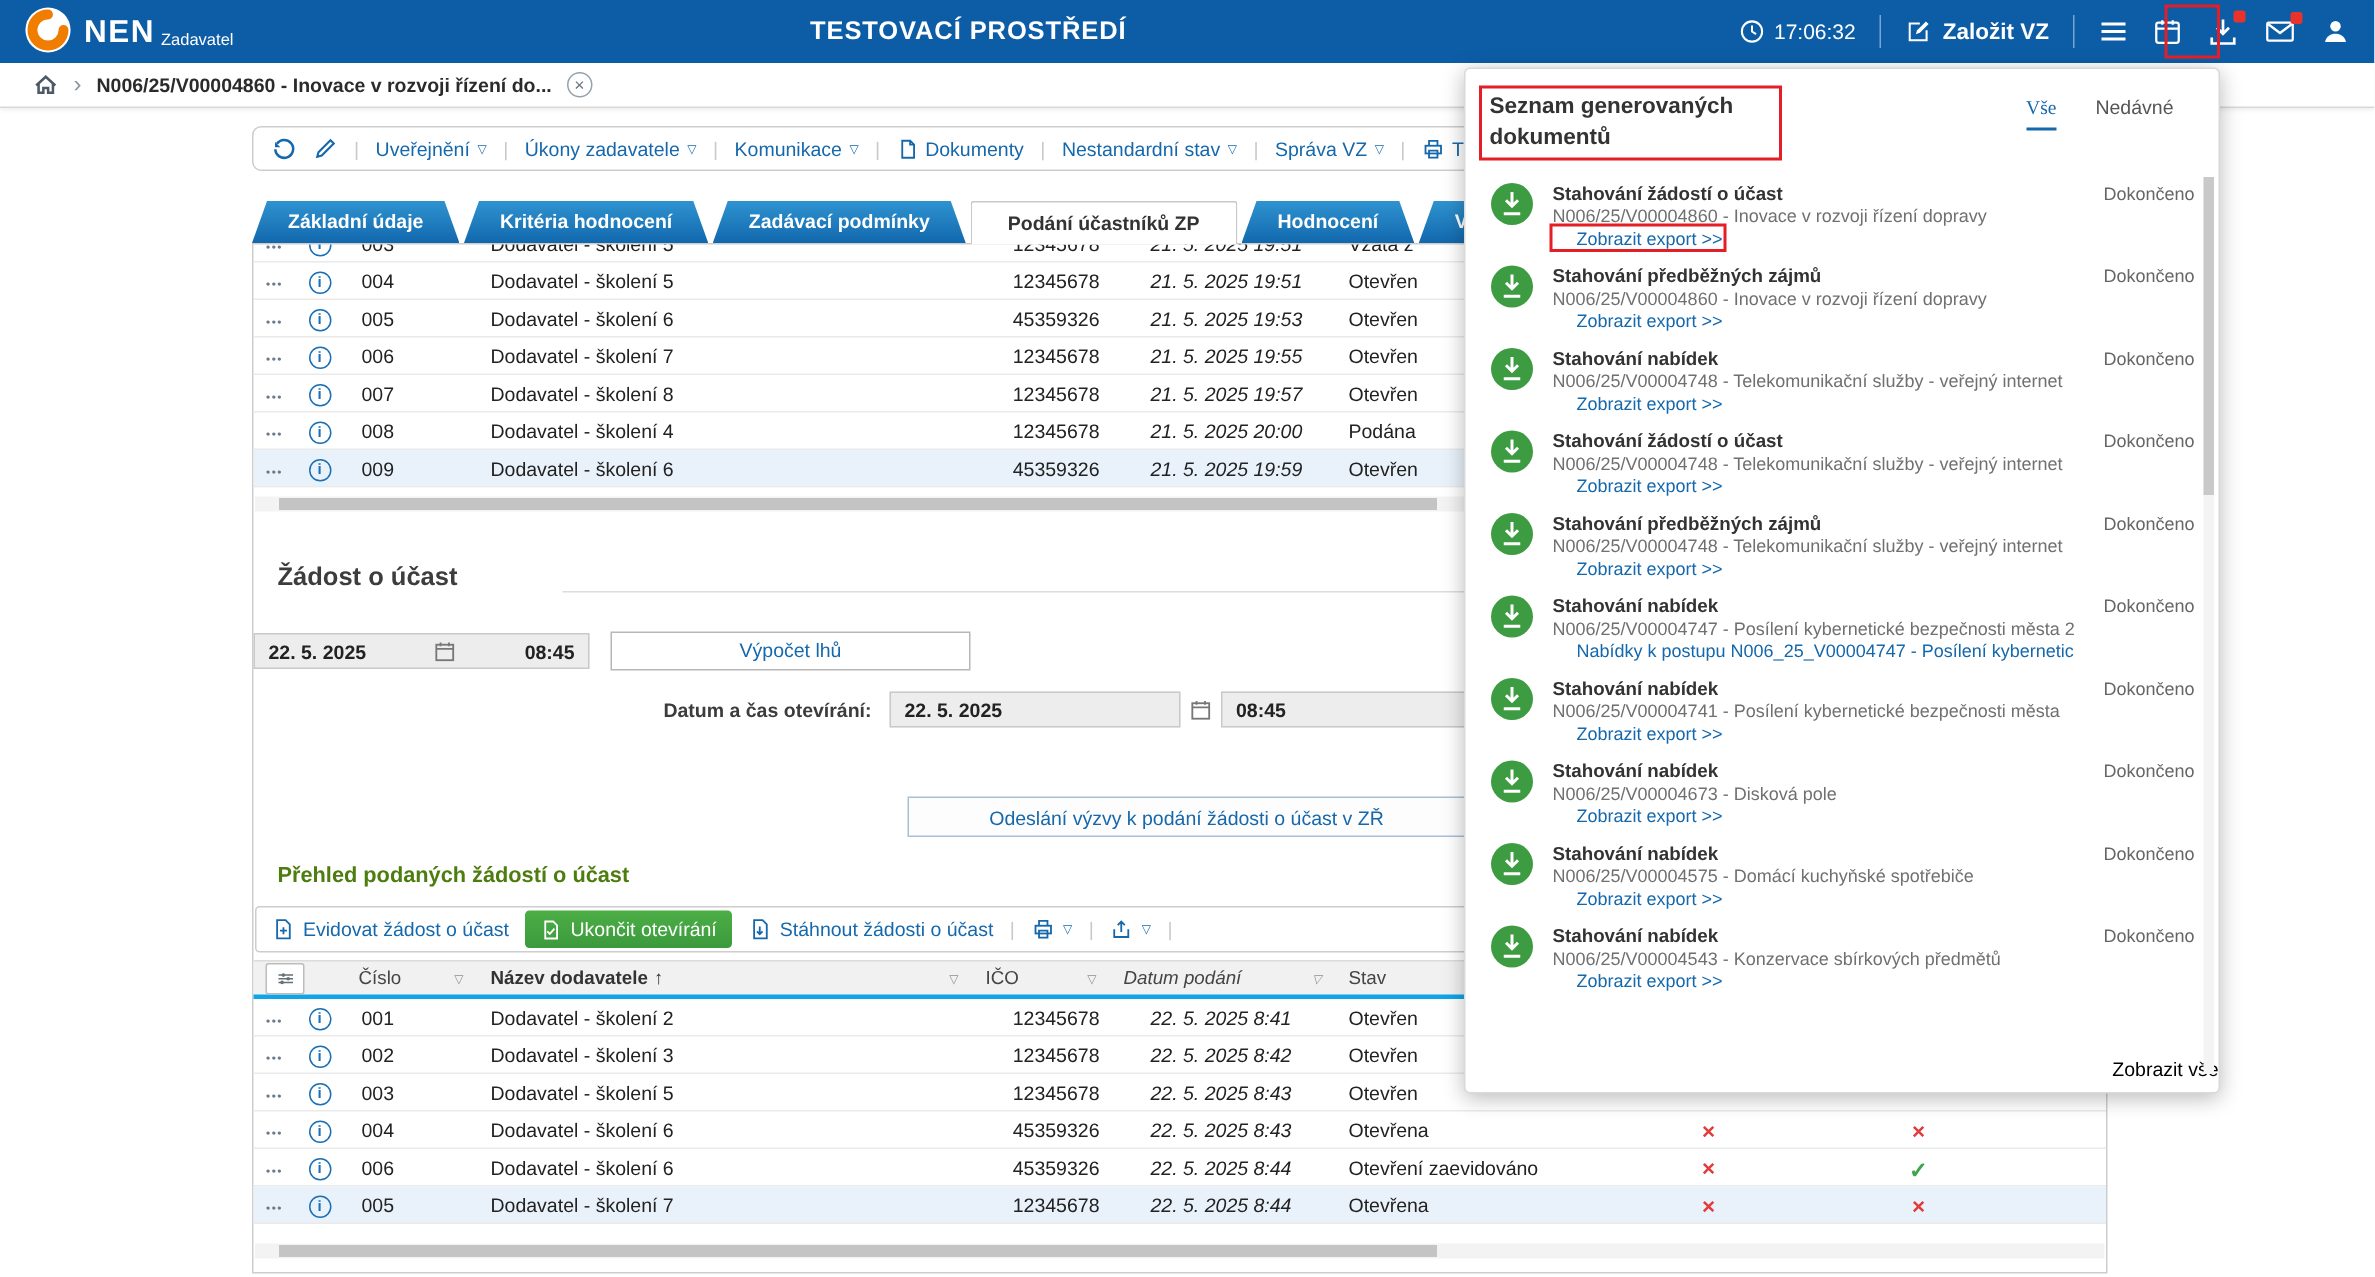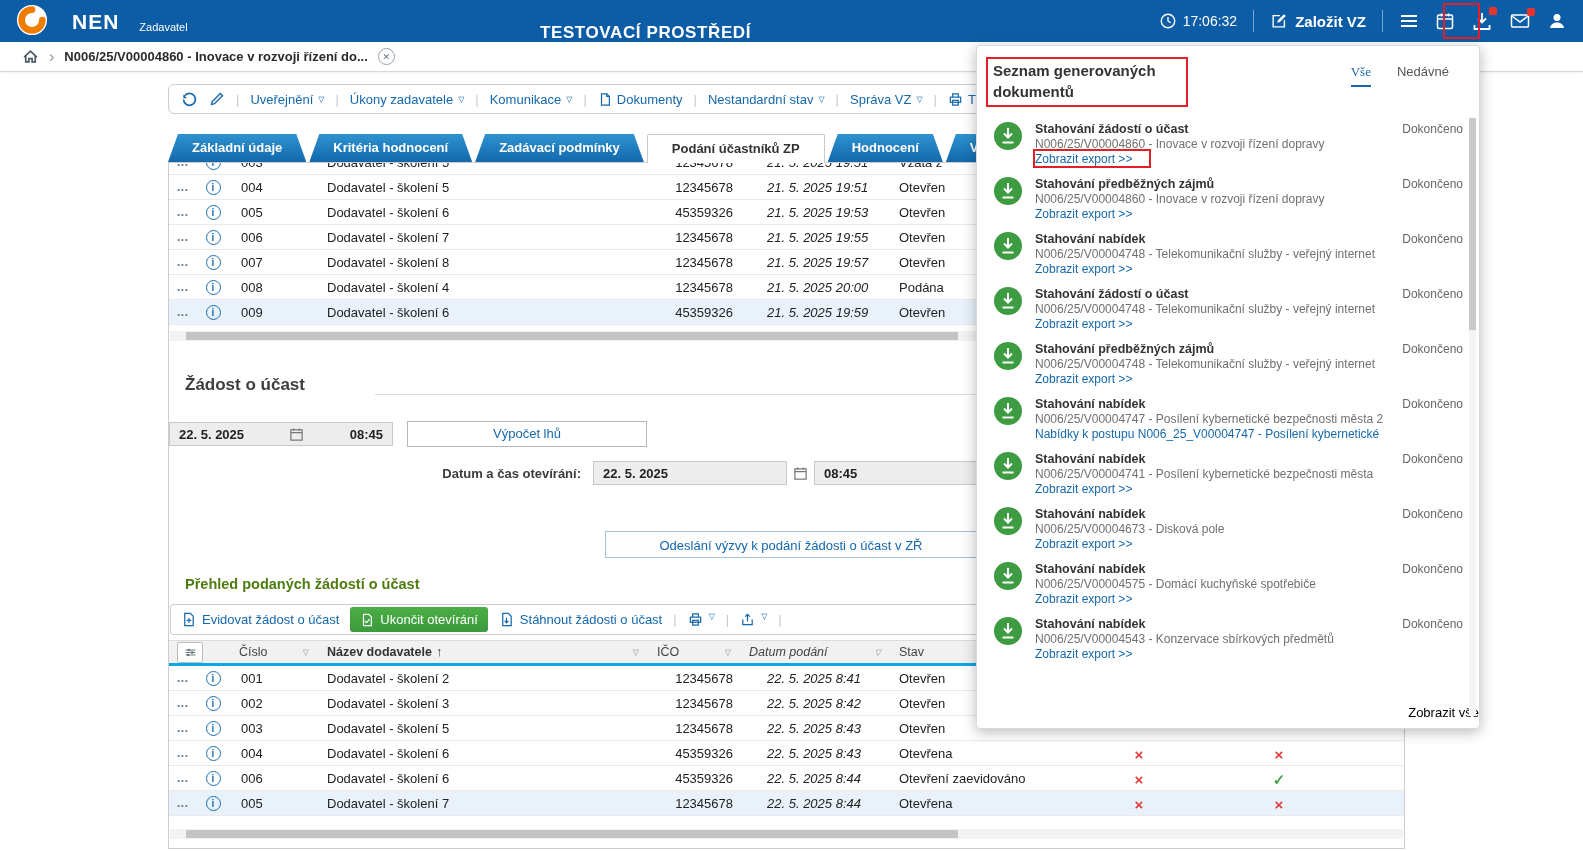--- a/index.html
+++ b/index.html
@@ -5,25 +5,25 @@
   * { box-sizing: border-box; }
   html,body { margin:0; padding:0; }
   body {
     width:1583px; height:851px; position:relative; overflow:hidden;
     background:#fff; font-family:"Liberation Sans", sans-serif; color:#222;
   }
   svg { display:block; }
 
   
   .hdr { height:42px; background:#0d5da6; display:flex; align-items:center; position:relative; z-index:10; color:#fff; }
-  .hdr-left { display:flex; align-items:flex-end; padding-left:16px; gap:24px; }
+  .hdr-left { display:flex; align-items:flex-end; padding-left:16px; gap:8px; }
   .logo-circle { width:32px; height:32px; margin-bottom:2px; }
   .logo-text { font-size:21px; font-weight:bold; letter-spacing:1px; line-height:1; margin-bottom:6px; }
   .logo-sub { font-size:11px; margin-bottom:5px; margin-left:-4px; }
-  .hdr-title { position:absolute; left:540px; top:11px; font-size:17px; font-weight:bold; letter-spacing:.6px;margin-top:12px; }
+  .hdr-title { position:absolute; left:540px; top:11px; font-size:17px; font-weight:bold; letter-spacing:.6px; }
   .hdr-right { margin-left:auto; display:flex; align-items:center; gap:16px; padding-right:16px; }
   .hdr-time { display:flex; align-items:center; gap:6px; font-size:14px; }
   .vdiv { width:1px; height:22px; background:rgba(255,255,255,.45); }
   .hdr-newvz { display:flex; align-items:center; gap:7px; font-size:15px; font-weight:bold; cursor:pointer; }
   .hicon { position:relative; cursor:pointer; display:flex; align-items:center; }
   .badge { position:absolute; top:-3px; right:-4px; width:8px; height:8px; background:#e8332c; border-radius:2px; }
 
   
   .crumb { height:30px; background:#fff; border-bottom:1px solid #d8d8d8; box-shadow:0 1px 3px rgba(0,0,0,.07);
            display:flex; align-items:center; gap:10px; padding-left:22px; position:relative; z-index:5; }
@@ -88,21 +88,21 @@
   .cal-mid { margin:0 6px; }
   .btn-vypocet { margin-left:14px; height:26px; width:240px; border:1px solid #b7b7b7; background:#fff;
                  color:#1568ac; font-size:13px; padding:0 16px; line-height:24px; cursor:pointer; }
   .btn-send { margin:32px 0 0 436px; width:372px; height:27px; border:1px solid #a9bfd4; background:#fdfdfd;
               color:#1568ac; font-size:13px; text-align:center; line-height:25px; cursor:pointer; }
 
   .sec2 { margin:18px 16px 0 16px; font-size:14.5px; font-weight:bold; color:#4d7c0f; }
 
   .tb2bar { margin:12px 1px 0 1px; height:31px; border:1px solid #cdcdcd; border-radius:3px; display:flex;
             align-items:center; padding:0 10px; gap:11px; font-size:13px; background:#fff; }
-  .link-btn { display:flex; align-items:flex-start; gap:6px; color:#1568ac; cursor:pointer; white-space:nowrap; }
+  .link-btn { display:flex; align-items:center; gap:6px; color:#1568ac; cursor:pointer; white-space:nowrap; }
   .btn-green { display:flex; align-items:center; gap:6px; background:linear-gradient(#4cae46,#3b9a3c); color:#fff;
                height:25px; padding:0 10px; border-radius:3px; cursor:pointer; white-space:nowrap; }
 
   .thead { display:flex; align-items:center; height:26px; background:#f1f1f1; border-top:1px solid #dcdcdc;
            border-bottom:3px solid #0ea5e9; margin-top:5px; font-size:12.5px; color:#444; }
   .th { display:flex; align-items:center; justify-content:space-between; padding:0 8px 0 10px; }
   .th-first { width:60px; padding-left:8px; justify-content:flex-start; }
   .mini-btn { width:26px; height:21px; border:1px solid #bdbdbd; background:#fff; display:flex; align-items:center;
               justify-content:center; cursor:pointer; border-radius:2px; }
   .th .lbl { white-space:nowrap; }
@@ -117,21 +117,21 @@
   .pp-title { width:212px; font-size:15px; font-weight:bold; color:#333; line-height:21px; }
   .pp-tabs { margin-left:auto; display:flex; gap:26px; padding-top:4px; padding-right:14px; font-size:13px; }
   .pp-tab { color:#555; cursor:pointer; padding-bottom:5px; }
   .pp-tab.active { color:#1568ac; border-bottom:2px solid #1568ac;font-family:Liberation Serif, serif; }
   .pp-list { margin-top:14px; }
   .pp-item { display:flex; align-items:flex-start; height:55px; padding-top:5px; }
   .pp-icon { margin-right:12px; }
   .pp-main { flex:1; min-width:0; overflow:hidden; }
   .pp-item-title { font-size:12.5px; font-weight:bold; color:#333; line-height:16px; white-space:nowrap; overflow:hidden; }
   .pp-sub { font-size:12px; color:#707070; line-height:15px; white-space:nowrap; overflow:hidden; }
-  .pp-link { font-size:12px; color:#1568ac; line-height:15px; white-space:nowrap; overflow:hidden; cursor:pointer; }
+  .pp-link { font-size:12px; color:#1568ac; line-height:15px; white-space:nowrap; overflow:hidden; cursor:pointer;padding-left:16px; }
   .pp-status { width:80px; text-align:right; color:#666; font-size:12px; padding-top:1px; }
   .pp-foot { position:absolute; bottom:8px; left:0; right:0; text-align:right; font-size:13px; color:#000000; cursor:pointer; }
   .pp-scroll { position:absolute; right:3px; top:72px; width:7px; height:598px; background:#f4f4f4; }
   .pp-thumb { position:absolute; top:0; left:0; width:7px; height:212px; background:#c9c9c9; cursor:pointer; }
 
   
   .ann { position:absolute; border:2px solid #e31e26; z-index:100; pointer-events:none; }
   .ann-download { left:1443px; top:3px; width:37px; height:36px; }
   .ann-title { left:986px; top:57px; width:202px; height:50px; }
   .ann-link { left:1033px; top:149px; width:118px; height:19px; }

